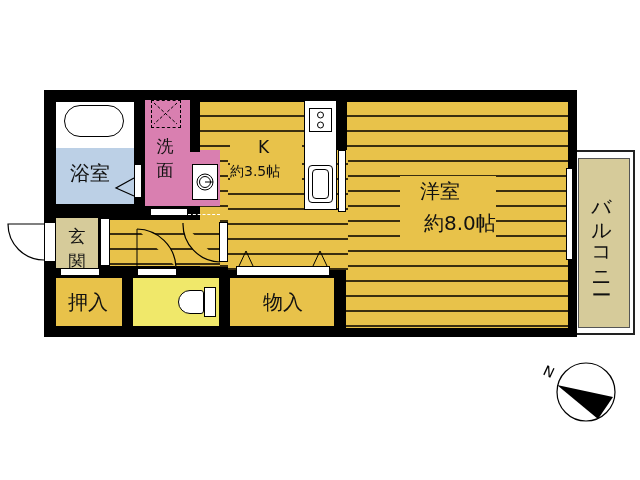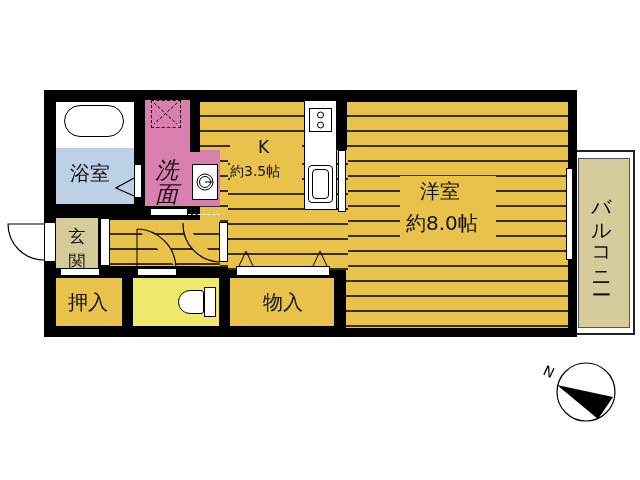--- a/index.html
+++ b/index.html
@@ -15,21 +15,21 @@
 
 <div class="abs" style="left:572px;top:150px;width:63px;height:185px;border:2px solid #222;background:#fff;"></div>
 <div class="abs" style="left:578px;top:158px;width:52px;height:170px;background:#d6cb9a;border:1px solid #555;"></div>
 <div class="label vlabel" style="left:591px;top:185px;font-size:20px;">バルコニー</div>
 
 <div class="abs wall" style="left:44px;top:90px;width:533px;height:247px;"></div>
 
 <div class="abs floor" style="left:346px;top:102px;width:222px;height:226px;"></div>
 <div class="abs" style="left:400px;top:176px;width:96px;height:66px;background:#e8c24a;"></div>
 <div class="label" style="left:420px;top:180px;font-size:20px;">洋室</div>
-<div class="label" style="left:406px;top:212px;font-size:20px;">約8.0帖</div>
+<div class="label" style="left:424px;top:212px;font-size:20px;">約8.0帖</div>
 
 <div class="abs floor" style="left:200px;top:102px;width:148px;height:165px;"></div>
 <div class="abs floor" style="left:228px;top:150px;width:120px;height:120px;"></div>
 <div class="abs" style="left:230px;top:135px;width:72px;height:50px;background:#e8c24a;"></div>
 <div class="label" style="left:258px;top:136px;font-size:17px;">K</div>
 <div class="label" style="left:230px;top:160px;font-size:14px;">約3.5帖</div>
 
 <div class="abs" style="left:304px;top:100px;width:33px;height:110px;background:#fff;border:1px solid #000;"></div>
 <div class="abs" style="left:309px;top:108px;width:23px;height:24px;border:1px solid #000;background:#fff;">
   <svg width="21" height="22">
@@ -54,21 +54,21 @@
 
 <div class="abs" style="left:145px;top:100px;width:46px;height:106px;background:#d97fb0;"></div>
 <div class="abs" style="left:145px;top:150px;width:75px;height:56px;background:#d97fb0;"></div>
 <div class="abs" style="left:190px;top:100px;width:10px;height:52px;background:#000;"></div>
 <div class="abs" style="left:151px;top:100px;width:30px;height:28px;border:1.5px dashed #000;">
   <svg width="27" height="25" style="position:absolute;left:0;top:0;">
       <line x1="2" y1="2" x2="25" y2="23" stroke="#000" stroke-dasharray="3,2"></line>
       <line x1="25" y1="2" x2="2" y2="23" stroke="#000" stroke-dasharray="3,2"></line>
     </svg>
 </div>
-<div class="label" style="left:155px;top:158px;width:20px;white-space:normal;line-height:24px;font-size:23px;font-style:italic;">洗面</div>
+<div class="label" style="left:155px;top:134px;width:20px;white-space:normal;line-height:24px;font-size:17px;">洗面</div>
 <div class="abs" style="left:192px;top:164px;width:26px;height:36px;background:#fff;border:1px solid #000;">
   <svg width="24" height="34">
       <circle cx="12" cy="17" r="8" fill="none" stroke="#000"></circle>
       <circle cx="12" cy="17" r="5.5" fill="none" stroke="#000"></circle>
       <line x1="12" y1="17" x2="20" y2="17" stroke="#000"></line>
     </svg>
 </div>
 <div class="abs" style="left:150px;top:208px;width:38px;height:8px;background:#fff;border:1px solid #000;"></div>
 <div class="abs" style="left:188px;top:210px;width:32px;height:5px;border-bottom:1.5px dashed #fff;"></div>
 

